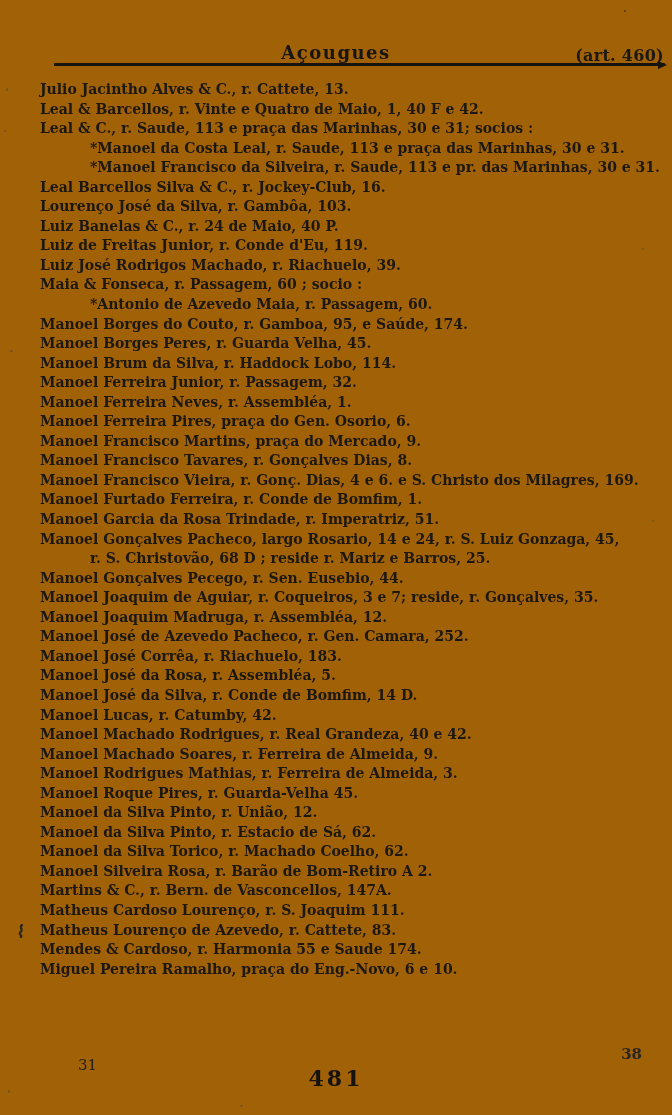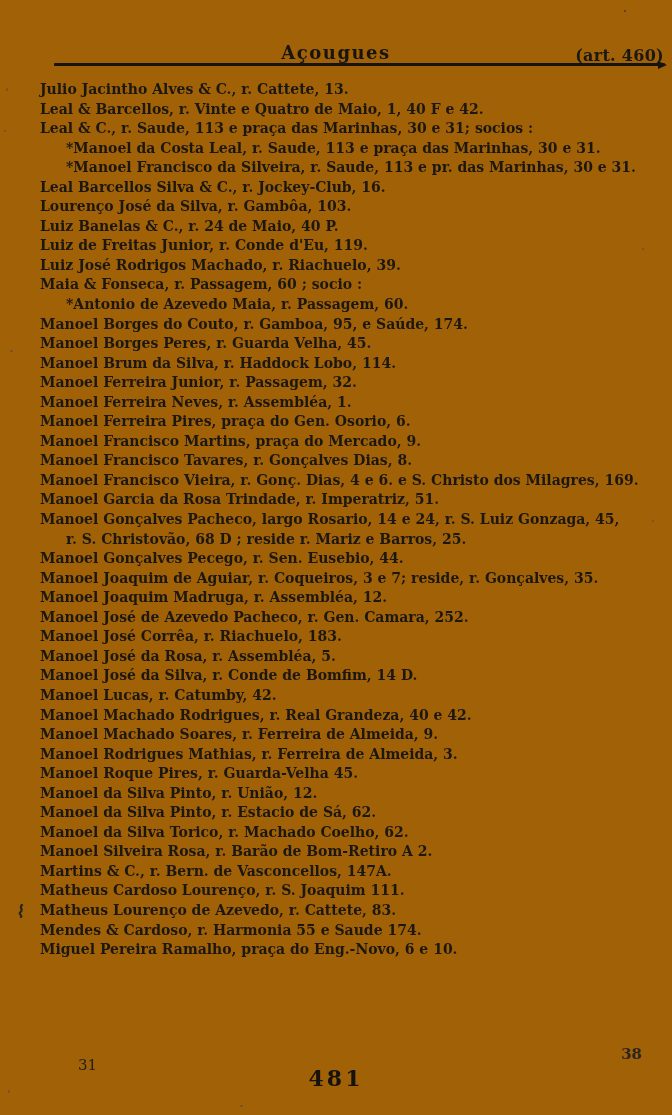--- a/index.html
+++ b/index.html
@@ -41,21 +41,21 @@
     position:absolute;top:80px;left:40px;right:6px;
   }
   .entry{
     font-size:14px;line-height:19.55px;height:19.55px;
     font-weight:bold;
     color:#1c1711;
     white-space:nowrap;
     position:relative;
     letter-spacing:0px;
   }
-  .entry.indent{margin-left:26px;}
+  .entry.indent{margin-left:50px;}
   .margin-mark{
     position:absolute;left:-24px;top:3px;width:10px;height:14px;
     display:inline-block;
   }
   
   .page-num{
     position:absolute;top:1036px;left:0;width:100%;
     text-align:center;
     font-size:22px;font-weight:bold;letter-spacing:3px;
     color:#16120d;
@@ -121,20 +121,21 @@
       <div class="entry indent">*Antonio de Azevedo Maia, r. Passagem, 60.</div>
       <div class="entry">Manoel Borges do Couto, r. Gamboa, 95, e Saúde, 174.</div>
       <div class="entry">Manoel Borges Peres, r. Guarda Velha, 45.</div>
       <div class="entry">Manoel Brum da Silva, r. Haddock Lobo, 114.</div>
       <div class="entry">Manoel Ferreira Junior, r. Passagem, 32.</div>
       <div class="entry">Manoel Ferreira Neves, r. Assembléa, 1.</div>
       <div class="entry">Manoel Ferreira Pires, praça do Gen. Osorio, 6.</div>
       <div class="entry">Manoel Francisco Martins, praça do Mercado, 9.</div>
       <div class="entry">Manoel Francisco Tavares, r. Gonçalves Dias, 8.</div>
       <div class="entry">Manoel Francisco Vieira, r. Gonç. Dias, 4 e 6. e S. Christo dos Milagres, 169.</div>
+      <div class="entry">Manoel Furtado Ferreira, r. Conde de Bomfim, 1.</div>
       <div class="entry">Manoel Garcia da Rosa Trindade, r. Imperatriz, 51.</div>
       <div class="entry">Manoel Gonçalves Pacheco, largo Rosario, 14 e 24, r. S. Luiz Gonzaga, 45,</div>
       <div class="entry indent">r. S. Christovão, 68 D ; reside r. Mariz e Barros, 25.</div>
       <div class="entry">Manoel Gonçalves Pecego, r. Sen. Eusebio, 44.</div>
       <div class="entry">Manoel Joaquim de Aguiar, r. Coqueiros, 3 e 7; reside, r. Gonçalves, 35.</div>
       <div class="entry">Manoel Joaquim Madruga, r. Assembléa, 12.</div>
       <div class="entry">Manoel José de Azevedo Pacheco, r. Gen. Camara, 252.</div>
       <div class="entry">Manoel José Corrêa, r. Riachuelo, 183.</div>
       <div class="entry">Manoel José da Rosa, r. Assembléa, 5.</div>
       <div class="entry">Manoel José da Silva, r. Conde de Bomfim, 14 D.</div>

